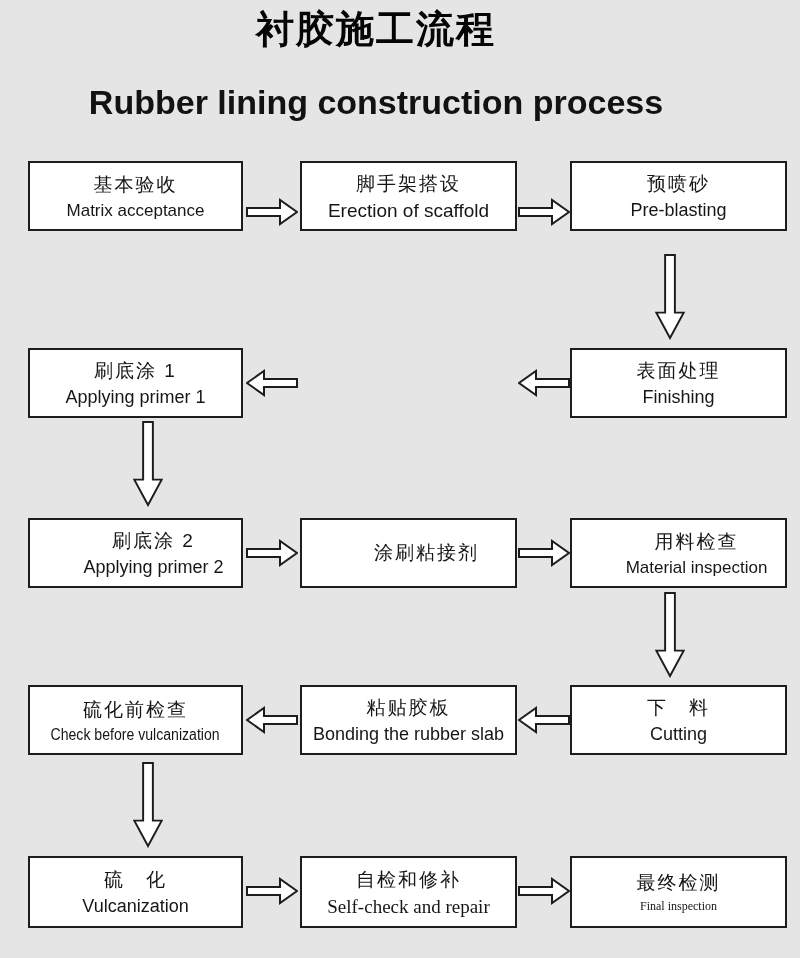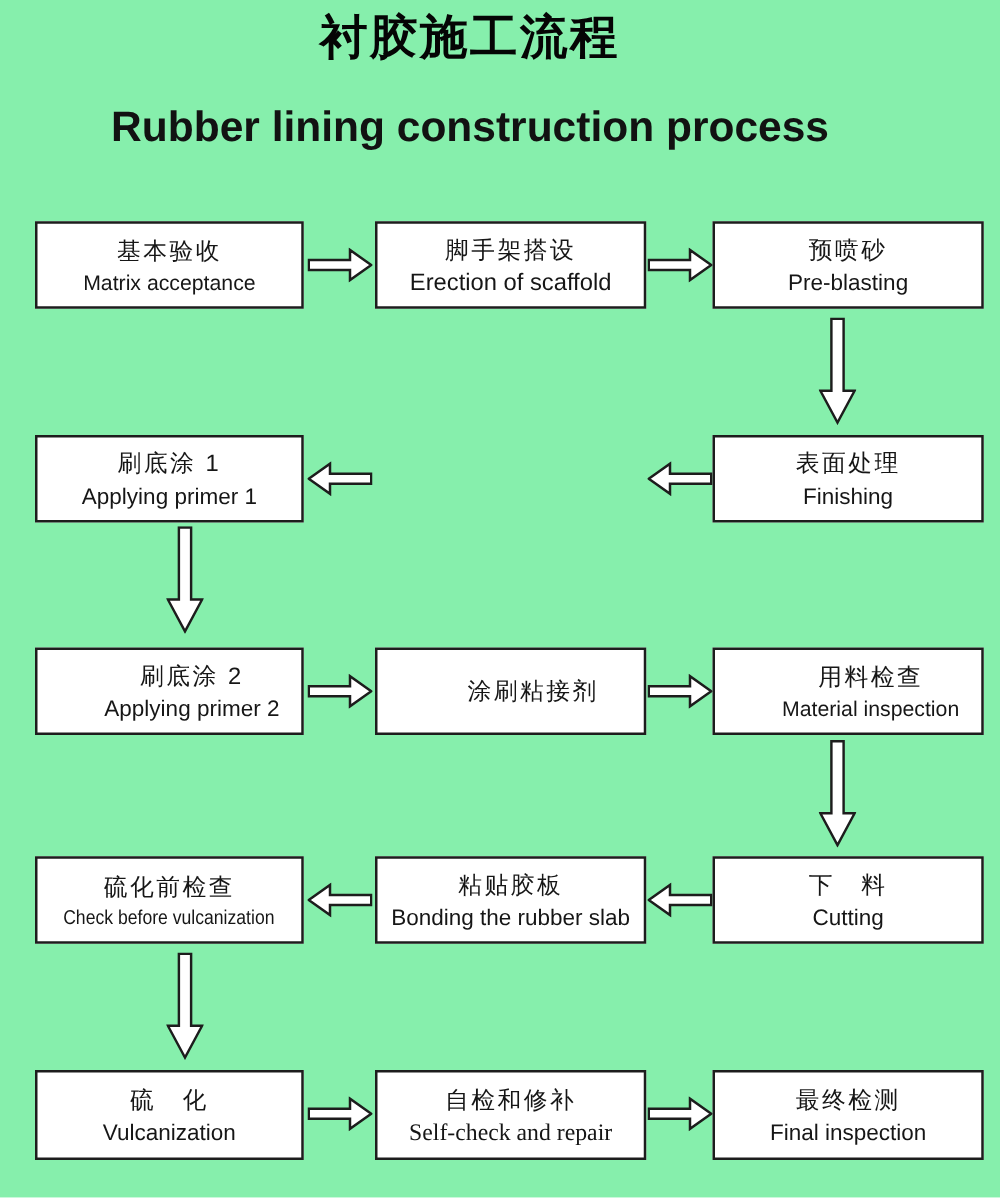--- a/index.html
+++ b/index.html
@@ -1,39 +1,39 @@
 <!DOCTYPE html>
 <html><head>
 <meta charset="utf-8">
 <style>
   html,body{margin:0;padding:0;background:#ffffff;}
   body{width:800px;height:958px;position:relative;font-family:"Liberation Sans",sans-serif;color:#111;}
-  .stage{position:absolute;inset:0;background:#86efac;}
+  .stage{position:absolute;inset:0;background:#e5e5e5;}
 
   .title-wrap{position:absolute;left:0;top:4px;width:752px;text-align:center;}
   .title-zh{font-family:"Liberation Serif",serif;font-weight:bold;font-size:38px;letter-spacing:2px;color:#050505;}
   .title-en{margin-top:28px;font-family:"Liberation Sans",sans-serif;font-weight:bold;font-size:34px;color:#121212;}
 
   .box{position:absolute;height:70px;border:2px solid #1d1d1d;background:#fff;
        display:flex;flex-direction:column;align-items:center;justify-content:center;
        box-sizing:border-box;gap:3px;}
   .c1{left:28px;width:215px;}
   .c2{left:300px;width:217px;}
   .c3{left:570px;width:217px;}
-  .r1{top:177px;}
+  .r1{top:161px;}
   .r2{top:348px;}
   .r3{top:518px;padding-left:36px;}
   .r4{top:685px;}
   .r5{top:856px;height:72px;}
 
   .zh{font-size:19px;letter-spacing:2px;color:#161616;white-space:nowrap;}
   .en{font-size:17px;color:#161616;white-space:nowrap;}
   .en-lg{font-size:19px;text-align:center;}
   .en-md{font-size:18px;}
-  .en-serif{font-family:Liberation Sans, sans-serif;font-size:18px;}
+  .en-serif{font-family:Liberation Serif, serif;font-size:12px;}
   .en-serif-lg{font-family:"Liberation Serif",serif;font-size:19px;}
   .en-cond{font-size:16px;transform:scaleX(.88);transform-origin:center;}
 
   .arrow{position:absolute;line-height:0;}
   .h-arrow{width:52px;height:28px;}
   .v-arrow{width:30px;height:86px;}
   .arrow svg{display:block;width:100%;height:100%;}
 </style>
 </head>
 <body>

